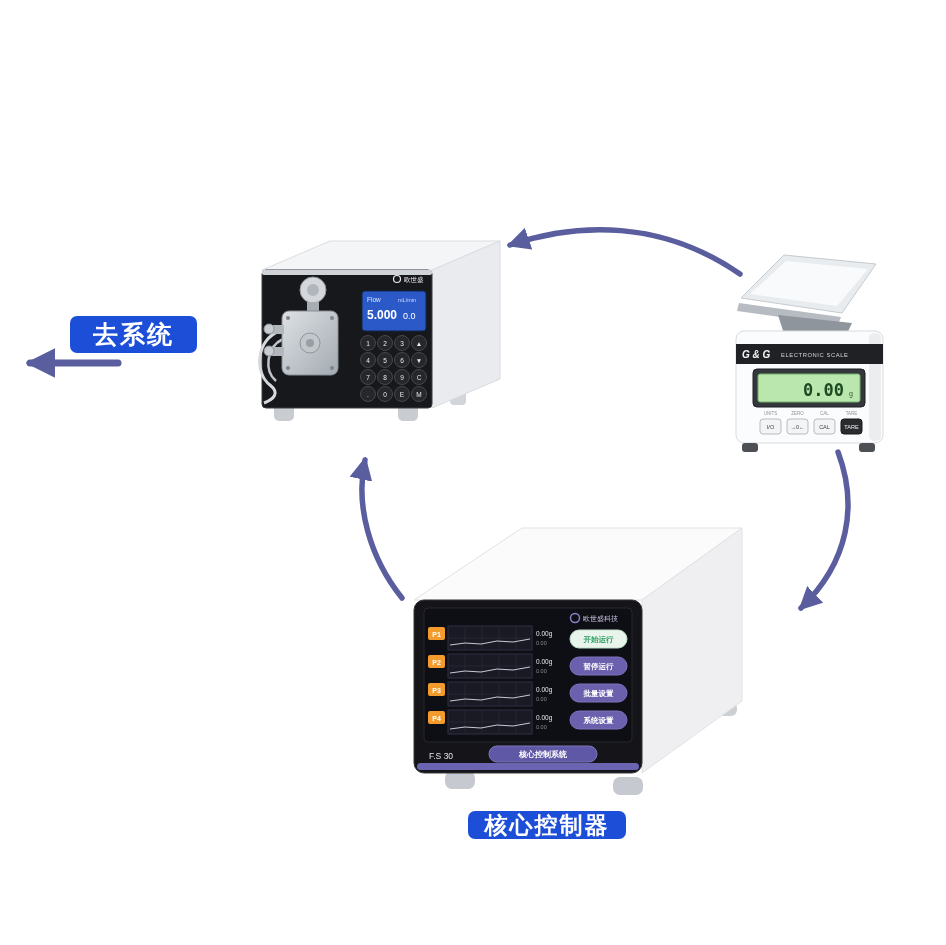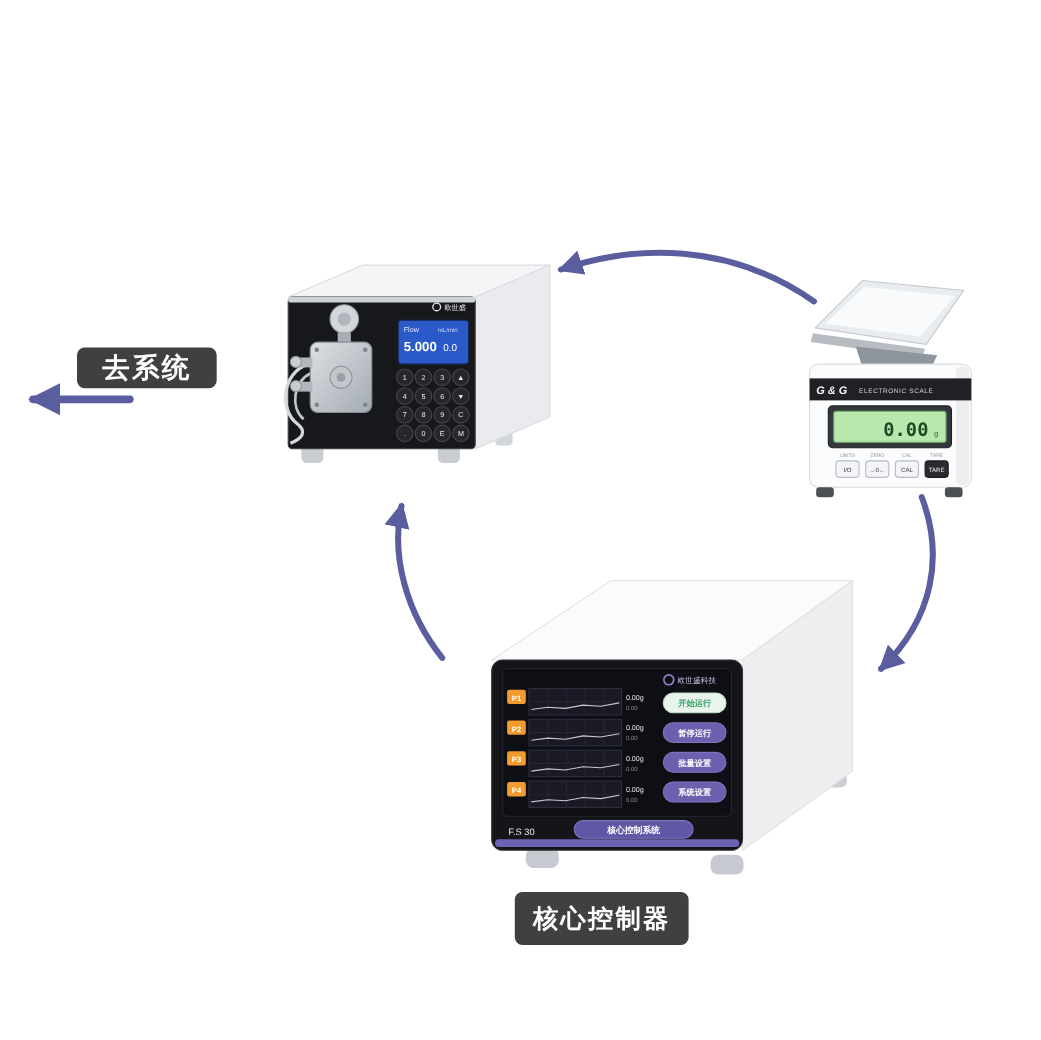--- a/index.html
+++ b/index.html
@@ -1,30 +1,30 @@
 <!DOCTYPE html>
 <html><head>
 <meta charset="utf-8">
 <style>
   * { margin:0; padding:0; box-sizing:border-box; }
   body { font-family:"Liberation Sans", sans-serif; background:#ffffff; }
   #canvas { position:relative; width:946px; height:945px; background:#ffffff; overflow:hidden; }
   .abs { position:absolute; }
   .badge {
-    position:absolute; background:#404040; color:#ffffff;
+    position:absolute; background:#1d4ed8; color:#ffffff;
     display:flex; align-items:center; justify-content:center;
     font-weight:bold; border-radius:7px; letter-spacing:2px;
   }
   #to-system-badge { left:70px; top:316px; width:127px; height:37px; font-size:25px; }
-  #core-controller-badge { left:468px; top:811px; width:158px; height:48px; font-size:23px; }
+  #core-controller-badge { left:468px; top:811px; width:158px; height:28px; font-size:23px; }
   svg text { font-family:"Liberation Sans", sans-serif; }
   .mono { font-family:"DejaVu Sans Mono", monospace; }
   #pump-wrap { left:250px; top:233px; width:260px; height:210px; }
   #scale-wrap { left:726px; top:245px; width:165px; height:210px; }
-  #controller-wrap { left:440px; top:520px; width:345px; height:280px; }
+  #controller-wrap { left:407px; top:520px; width:345px; height:280px; }
   #arrow-layer { left:0; top:0; }
 </style>
 </head>
 <body>
 
 <div id="canvas">
 
   <svg id="arrow-layer" class="abs" width="946" height="945" viewBox="0 0 946 945">
     <defs>
       <marker id="ah" viewBox="0 0 10 10" refX="8.5" refY="5" markerWidth="4.2" markerHeight="4.2" orient="auto-start-reverse">

